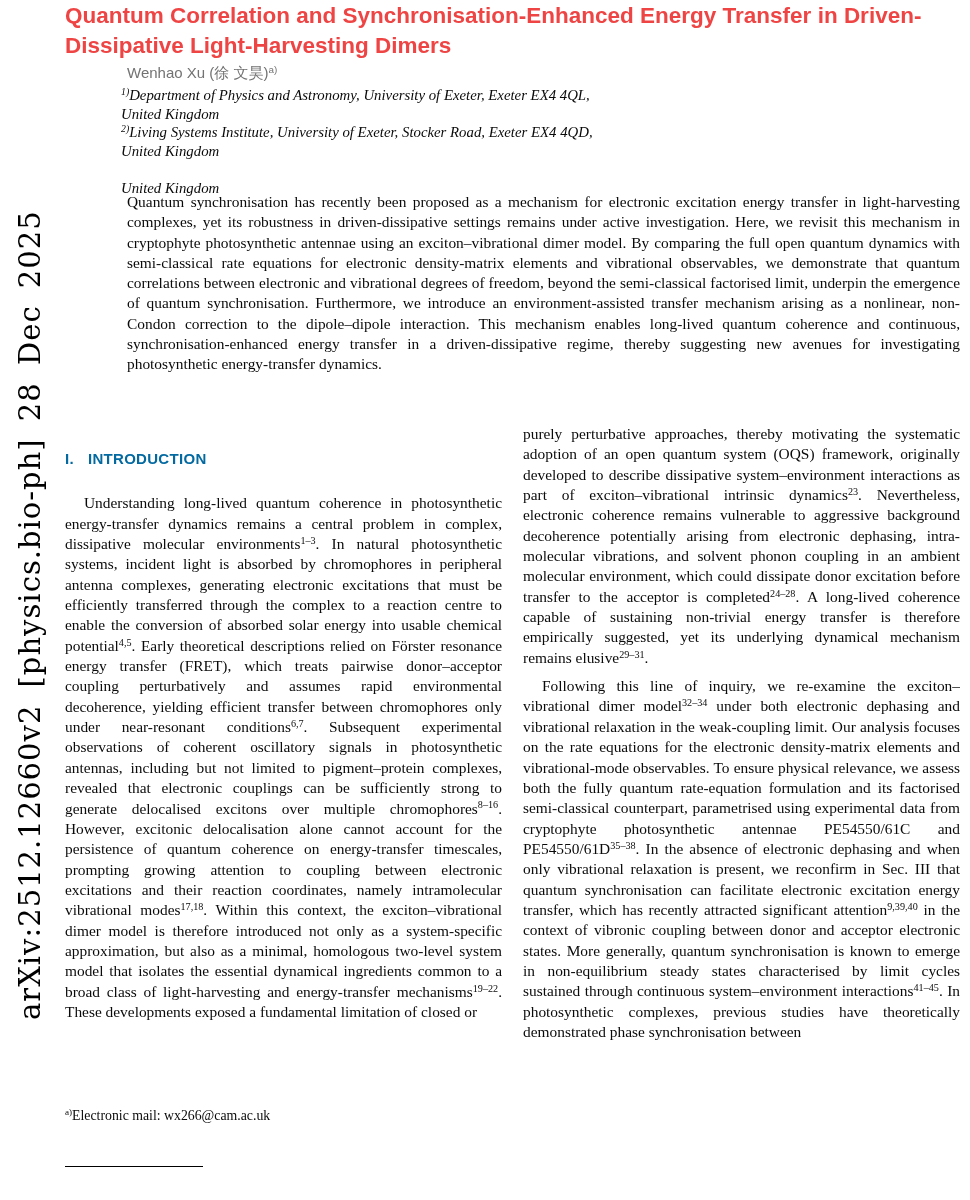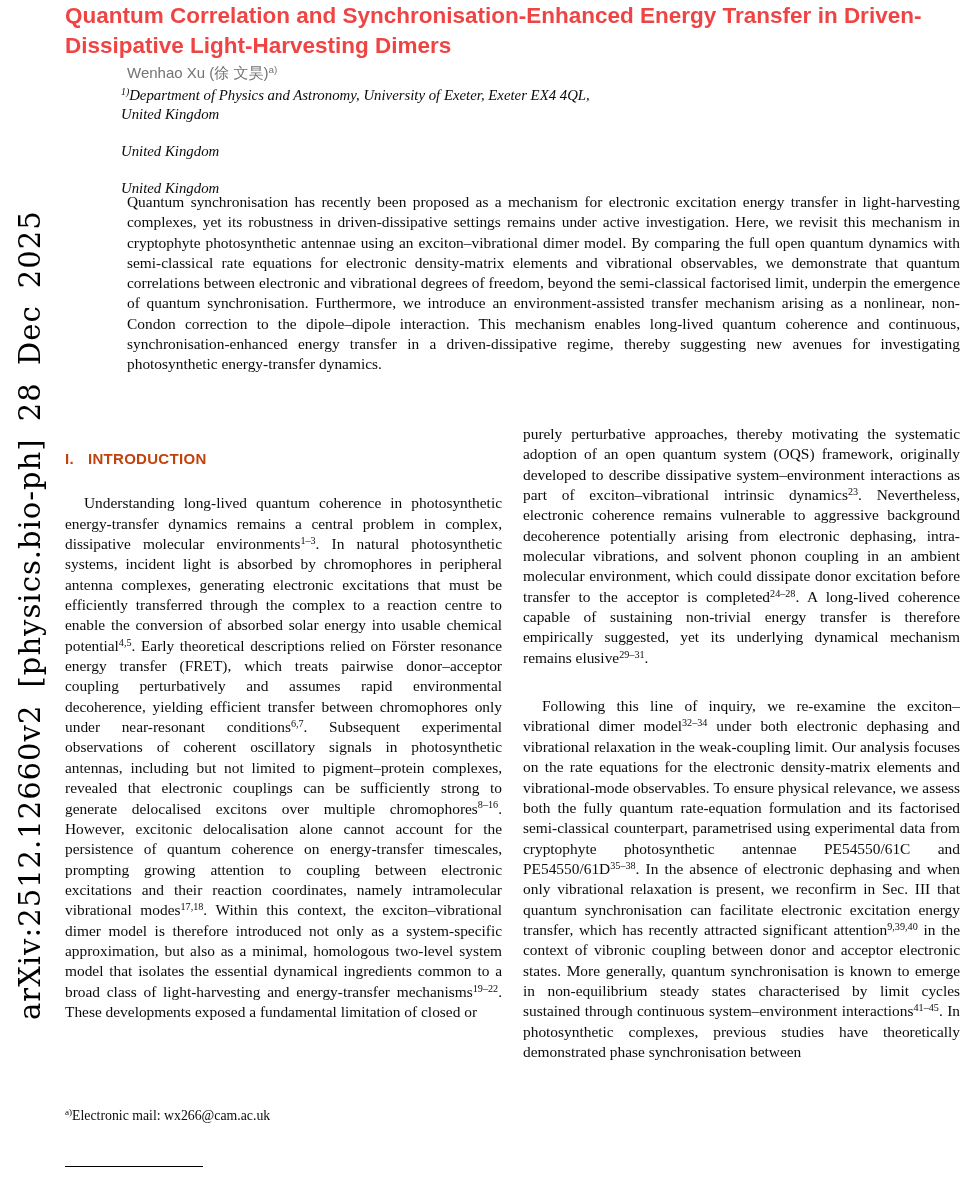--- a/index.html
+++ b/index.html
@@ -80,25 +80,25 @@
     -webkit-hyphens: auto;
   }
   .col-left  { left: 65px;  top: 449px; width: 437px; height: 678px; overflow: hidden; }
   .col-right { left: 523px; top: 424px; width: 437px; height: 751px; overflow: hidden; }
   .section-heading {
     font-family: "Liberation Sans", "DejaVu Sans", sans-serif;
     font-weight: 700;
     font-size: 15px;
     letter-spacing: 0.3px;
     margin-bottom: 24px;
-    color: #c2410c;
+    color: #0369a1;
   }
   .sec-num { margin-right: 14px; }
   .body-par.indent { text-indent: 19px; margin-top: 20px; }
-  .body-par + .body-par { margin-top: 28px; }
+  .body-par + .body-par { margin-top: 8px; }
   .footnote-rule {
     position: absolute;
     left: 65px;
     top: 1166px;
     width: 138px;
     border-top: 1.2px solid #000000;
   }
   .footnote-text {
     position: absolute;
     left: 65px;
@@ -114,21 +114,21 @@
 <h1 class="title">Quantum Correlation and Synchronisation-Enhanced Energy Transfer in Driven-Dissipative Light-Harvesting Dimers</h1>
 
 <div class="author-line">Wenhao Xu (徐 文昊)<sup>a)</sup></div>
 
 <div class="affiliations">
   <div class="aff">
     <span><sup>1)</sup>Department of Physics and Astronomy, University of Exeter, Exeter EX4 4QL,</span><br>
     <span>United Kingdom</span>
   </div>
   <div class="aff">
-    <br>
+    <span><sup>2)</sup>Living Systems Institute, University of Exeter, Stocker Road, Exeter EX4 4QD,</span><br>
     <span>United Kingdom</span>
   </div>
   <div class="aff">
     <br>
     <span>United Kingdom</span>
   </div>
 </div>
 
 <div class="abstract">Quantum synchronisation has recently been proposed as a mechanism for electronic excitation energy transfer in light-harvesting complexes, yet its robustness in driven-dissipative settings remains under active investigation. Here, we revisit this mechanism in cryptophyte photosynthetic antennae using an exciton–vibrational dimer model. By comparing the full open quantum dynamics with semi-classical rate equations for electronic density-matrix elements and vibrational observables, we demonstrate that quantum correlations between electronic and vibrational degrees of freedom, beyond the semi-classical factorised limit, underpin the emergence of quantum synchronisation. Furthermore, we introduce an environment-assisted transfer mechanism arising as a nonlinear, non-Condon correction to the dipole–dipole interaction. This mechanism enables long-lived quantum coherence and continuous, synchronisation-enhanced energy transfer in a driven-dissipative regime, thereby suggesting new avenues for investigating photosynthetic energy-transfer dynamics.</div>
 

